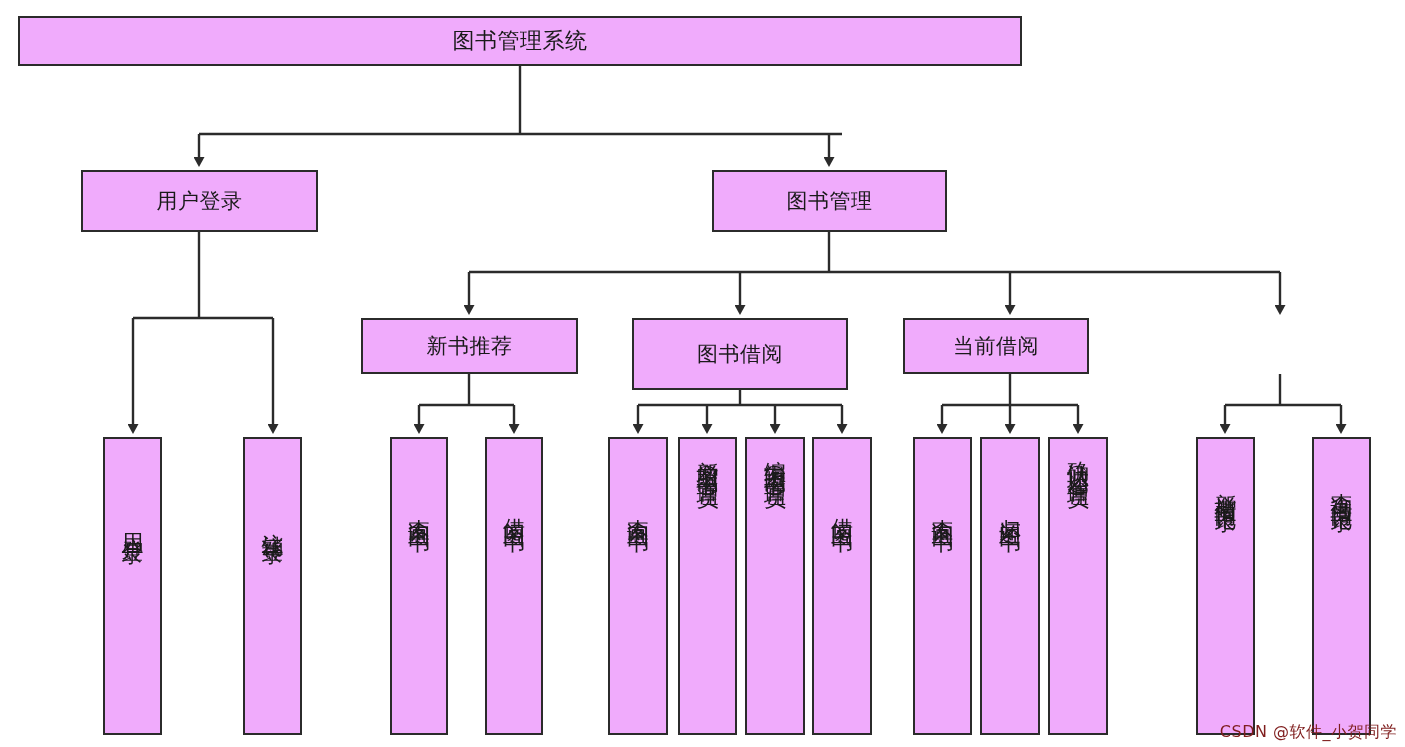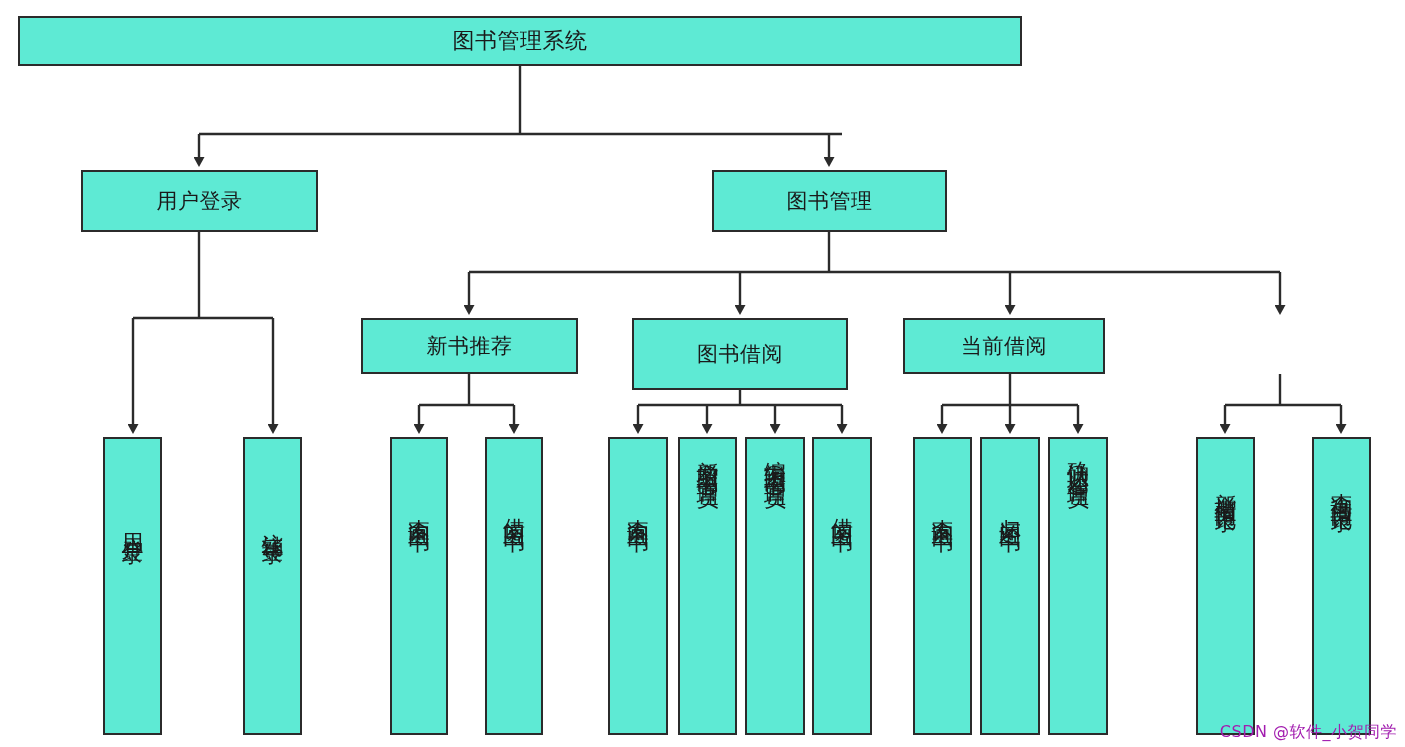--- a/index.html
+++ b/index.html
@@ -18,21 +18,21 @@
   svg#wires {
     position: absolute;
     left: 0;
     top: 0;
     width: 1405px;
     height: 747px;
   }
   .node {
     position: absolute;
     box-sizing: border-box;
-    background: #5eead4;
+    background: #f0abfc;
     border: 2px solid #2b2b2b;
     display: flex;
     align-items: center;
     justify-content: center;
     text-align: center;
     color: #1a1a1a;
     z-index: 3;
   }
   .node .lbl {
     display: block;
@@ -53,21 +53,21 @@
     font-size: 22px;
     line-height: 1.0;
     letter-spacing: 4px;
     white-space: nowrap;
   }
   .watermark {
     position: absolute;
     right: 8px;
     bottom: 4px;
     font-size: 16px;
-    color: #a21caf;
+    color: #7f1d1d;
     z-index: 5;
     white-space: nowrap;
     letter-spacing: 0.5px;
     text-align: center;
   }
 </style>
 </head>
 <body>
 
 <div id="canvas">
@@ -132,21 +132,21 @@
   <div class="node h" style="left:712px; top:170px; width:235px; height:62px;">
     <span class="lbl">图书管理</span>
   </div>
 
   <div class="node h" style="left:361px; top:318px; width:217px; height:56px;">
     <span class="lbl">新书推荐</span>
   </div>
   <div class="node h" style="left:632px; top:318px; width:216px; height:72px;">
     <span class="lbl">图书借阅</span>
   </div>
-  <div class="node h" style="left:903px; top:318px; width:202px; height:56px;">
+  <div class="node h" style="left:903px; top:318px; width:186px; height:56px;">
     <span class="lbl">当前借阅</span>
   </div>
 
   <div class="node v" style="left:103px; top:437px; width:59px; height:298px; padding-top:76px;">
     <span class="lbl">用户登录</span>
   </div>
   <div class="node v" style="left:243px; top:437px; width:59px; height:298px; padding-top:76px;">
     <span class="lbl">注销登录</span>
   </div>
 

